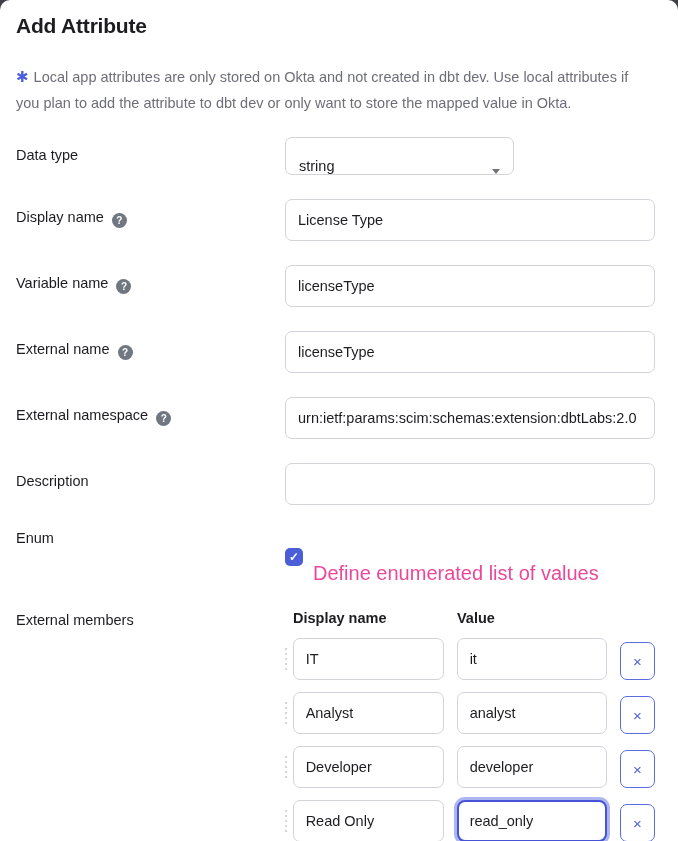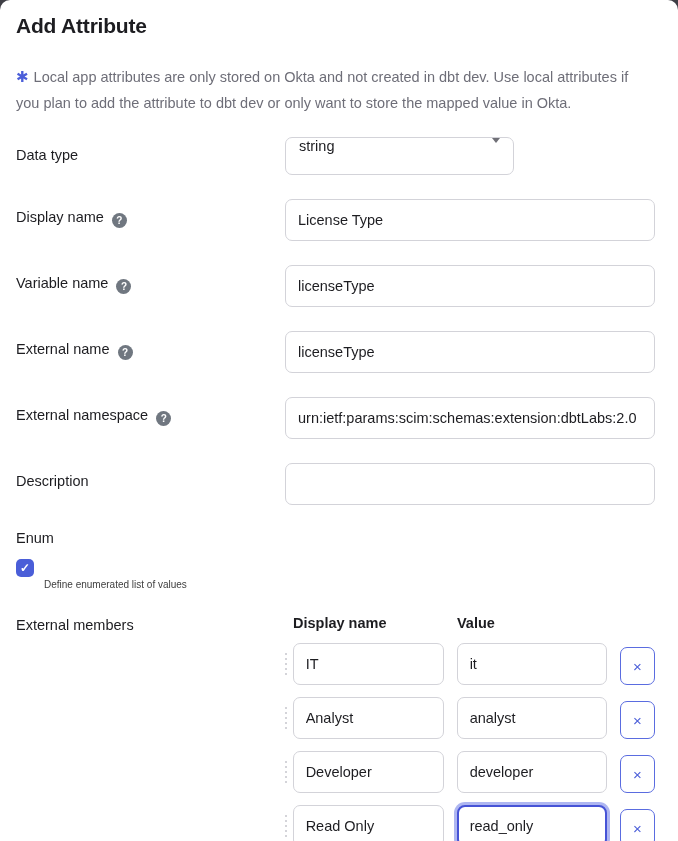--- a/index.html
+++ b/index.html
@@ -49,39 +49,39 @@
     width: 100%; height: 42px;
     border: 1px solid #d3d3d9; border-radius: 7px;
     padding: 0 12px;
     font-size: 14.5px; color: #1d1d21;
     font-family: inherit; background: #fff; outline: none;
   }
   .select {
     width: 229px; height: 38px;
     border: 1px solid #d3d3d9; border-radius: 7px;
     padding: 0 13px;
-    display: flex; align-items: flex-start; justify-content: space-between;
+    display: flex; align-items: flex-end; justify-content: space-between;
     font-size: 14.5px; color: #1d1d21; cursor: pointer; background: #fff;
   }
   .caret {
     width: 0; height: 0;
     border-left: 4px solid transparent; border-right: 4px solid transparent;
     border-top: 5px solid #707077;
   }
 
-  .enum-row { margin-bottom: 25px; flex-direction: column; }
+  .enum-row { margin-bottom: 25px; }
   .enum-row .label-col { padding-top: 1px; }
   .checkbox-wrap { display: flex; align-items: center; gap: 10px; cursor: pointer; }
   .checkbox {
     width: 18px; height: 18px; border-radius: 5px;
     background: #4a5ed8; color: #fff;
     display: flex; align-items: center; justify-content: center;
     font-size: 12px; font-weight: 700;
   }
-  .checkbox-label { font-size: 10px; color: #404040; margin-top: 33px; }
+  .checkbox-label { font-size: 20px; color: #ec4899; margin-top: 33px; }
 
   .members-row { margin-bottom: 0; }
   .members-row .label-col { padding-top: 2px; }
   .member-headers {
     display: flex; margin: 0 0 12px 8px;
     font-size: 14.5px; font-weight: 700; color: #1d1d21;
   }
   .member-headers .hcol1 { width: 164px; }
 
   .member-row { display: flex; align-items: flex-end; margin-bottom: 12px; }

